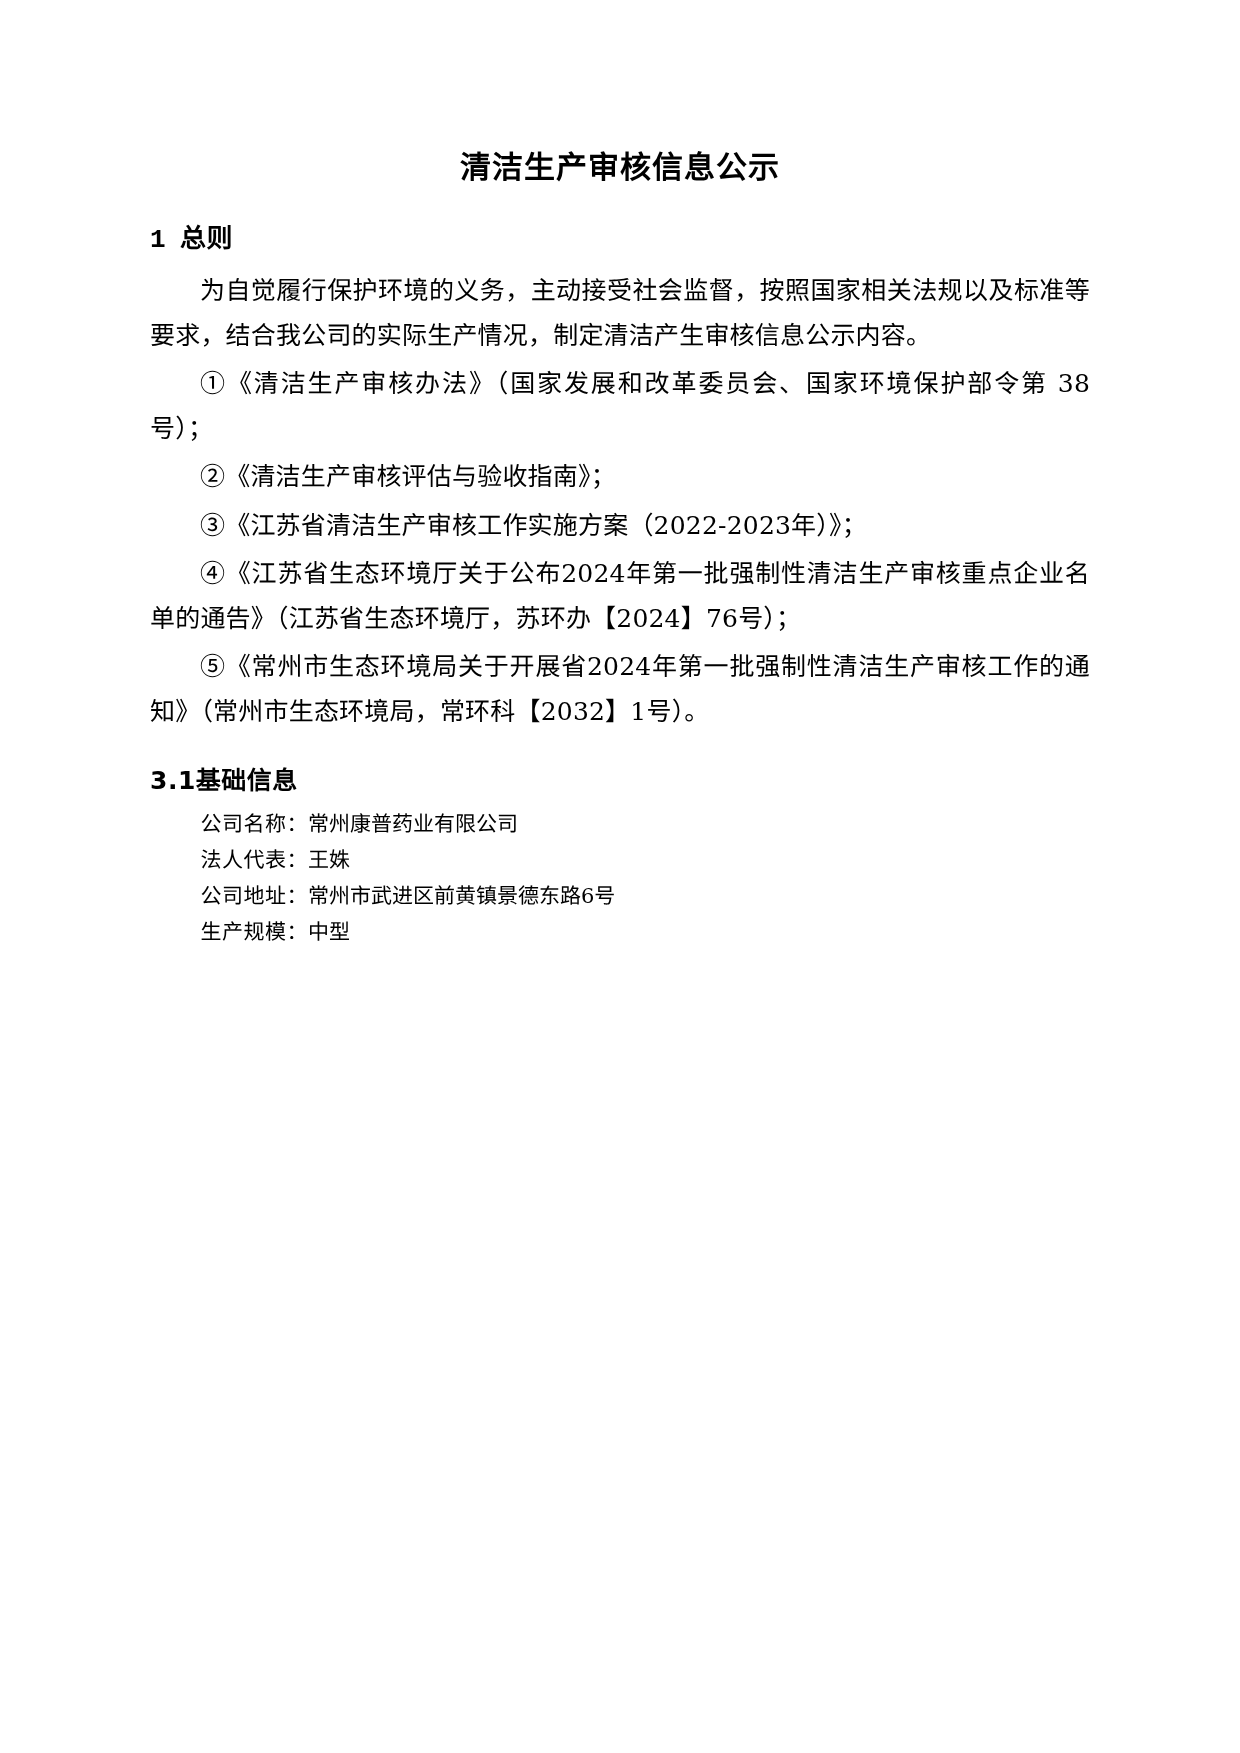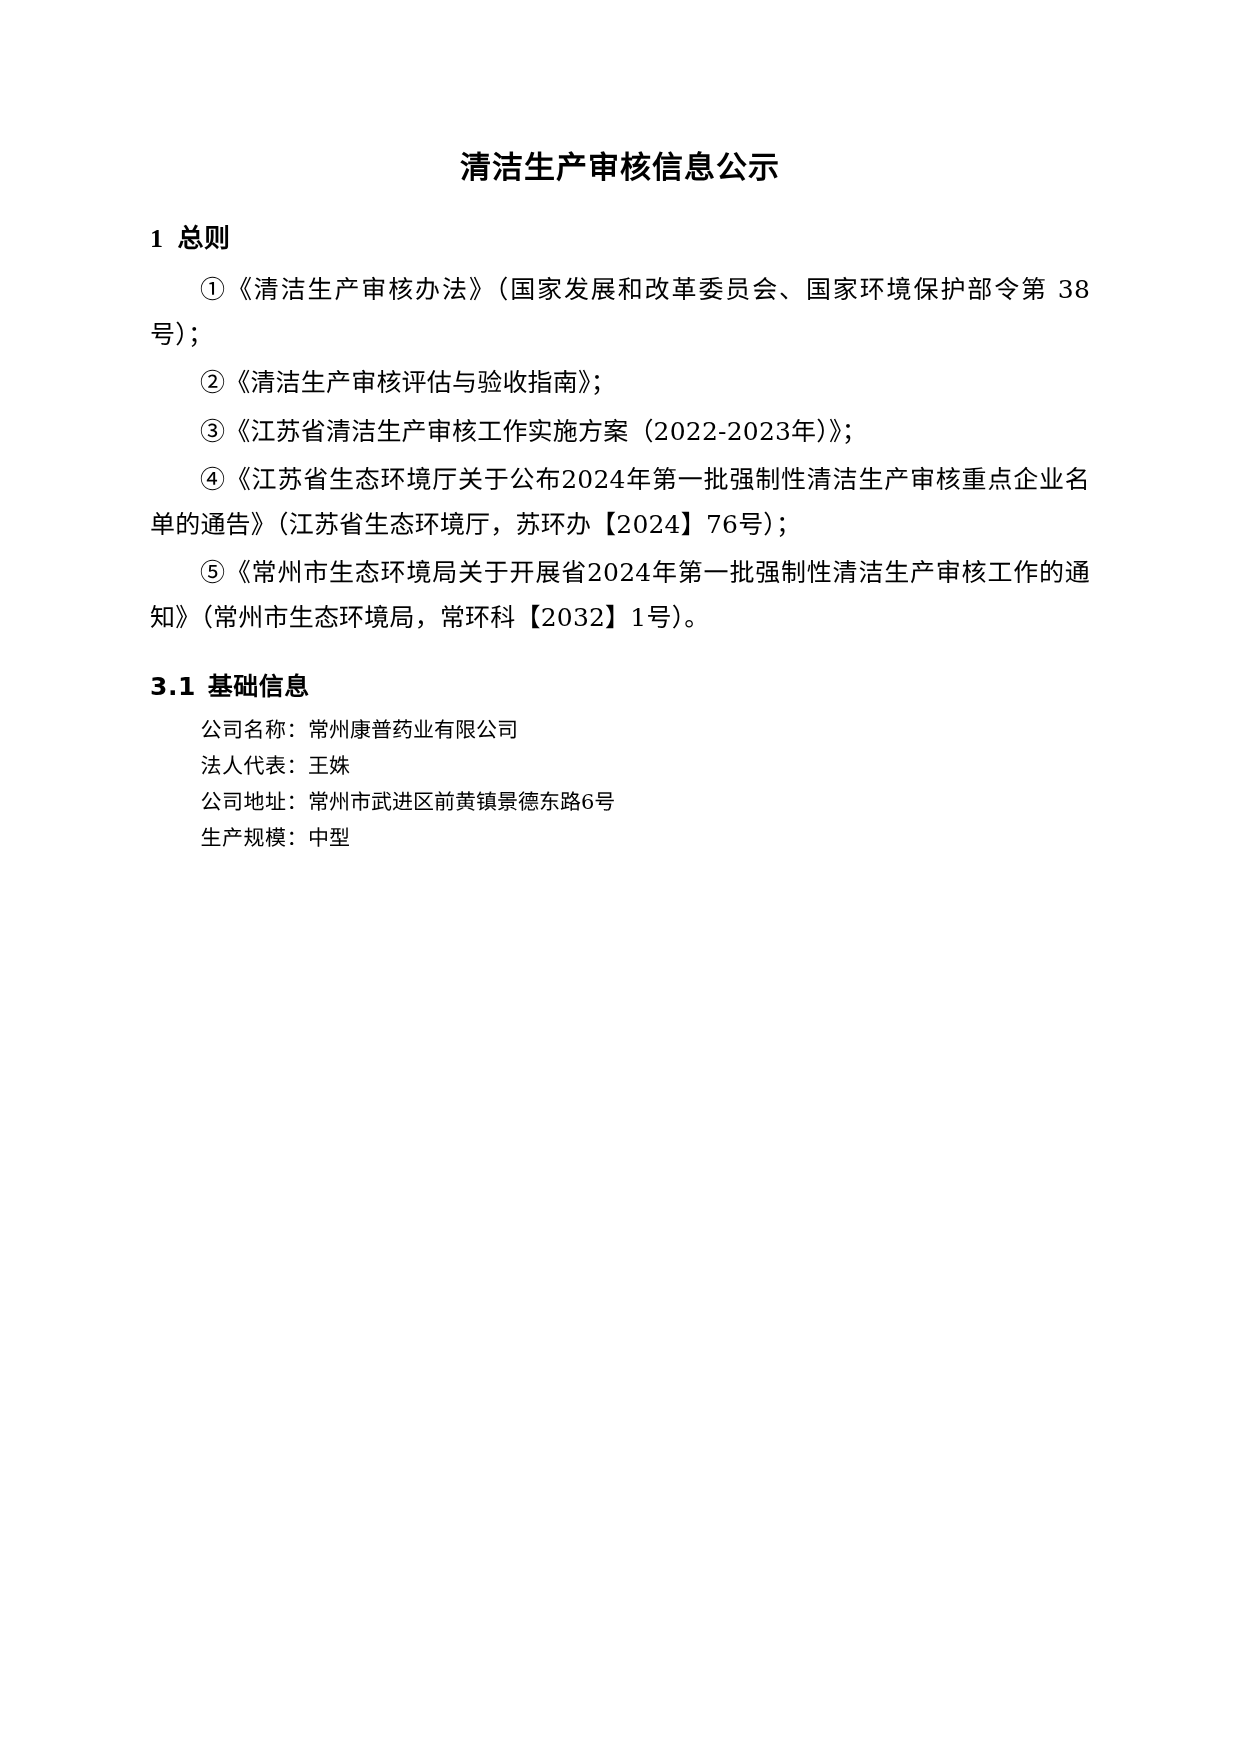--- a/index.html
+++ b/index.html
@@ -23,35 +23,34 @@
     font-size: 31px;
     font-weight: bold;
     letter-spacing: 1px;
     margin: 22px 0 30px 0;
     font-family: "DejaVu Sans", "Liberation Sans", sans-serif;
   }
   .h1 {
     font-size: 26px;
     font-weight: bold;
     margin: 26px 0 14px 0;
-    font-family: Liberation Serif, serif;
+    font-family: Liberation Mono, monospace;
     letter-spacing: 0.5px;
   }
   .h1 .num {
     margin-right: 14px;
   }
   .h2 {
     font-size: 25px;
     font-weight: bold;
     margin: 26px 0 10px 0;
     font-family: "DejaVu Sans", "Liberation Sans", sans-serif;
     letter-spacing: 0.5px;
   }
   .h2 .num {
-    margin-right: 12px;
   }
   p.body {
     font-size: 25px;
     line-height: 1.78;
     margin: 0 0 4px 0;
     text-indent: 2em;
     text-align: justify;
     letter-spacing: 0.2px;
   }
   .info-list {
@@ -71,20 +70,21 @@
 </head>
 <body>
 
 <div class="page">
 
   <h1 class="doc-title">清洁生产审核信息公示</h1>
 
   <div class="h1">
     <span class="num">1</span><span>总则</span>
   </div>
+  <p class="body">为自觉履行保护环境的义务，主动接受社会监督，按照国家相关法规以及标准等要求，结合我公司的实际生产情况，制定清洁产生审核信息公示内容。</p>
 
   <p class="body">①《清洁生产审核办法》（国家发展和改革委员会、国家环境保护部令第 38 号）；</p>
   <p class="body">②《清洁生产审核评估与验收指南》；</p>
   <p class="body">③《江苏省清洁生产审核工作实施方案（2022-2023年）》；</p>
   <p class="body">④《江苏省生态环境厅关于公布2024年第一批强制性清洁生产审核重点企业名单的通告》（江苏省生态环境厅，苏环办【2024】76号）；</p>
   <p class="body">⑤《常州市生态环境局关于开展省2024年第一批强制性清洁生产审核工作的通知》（常州市生态环境局，常环科【2032】1号）。</p>
 
 
   <div class="h2">
     <span class="num">3.1</span><span>基础信息</span>

